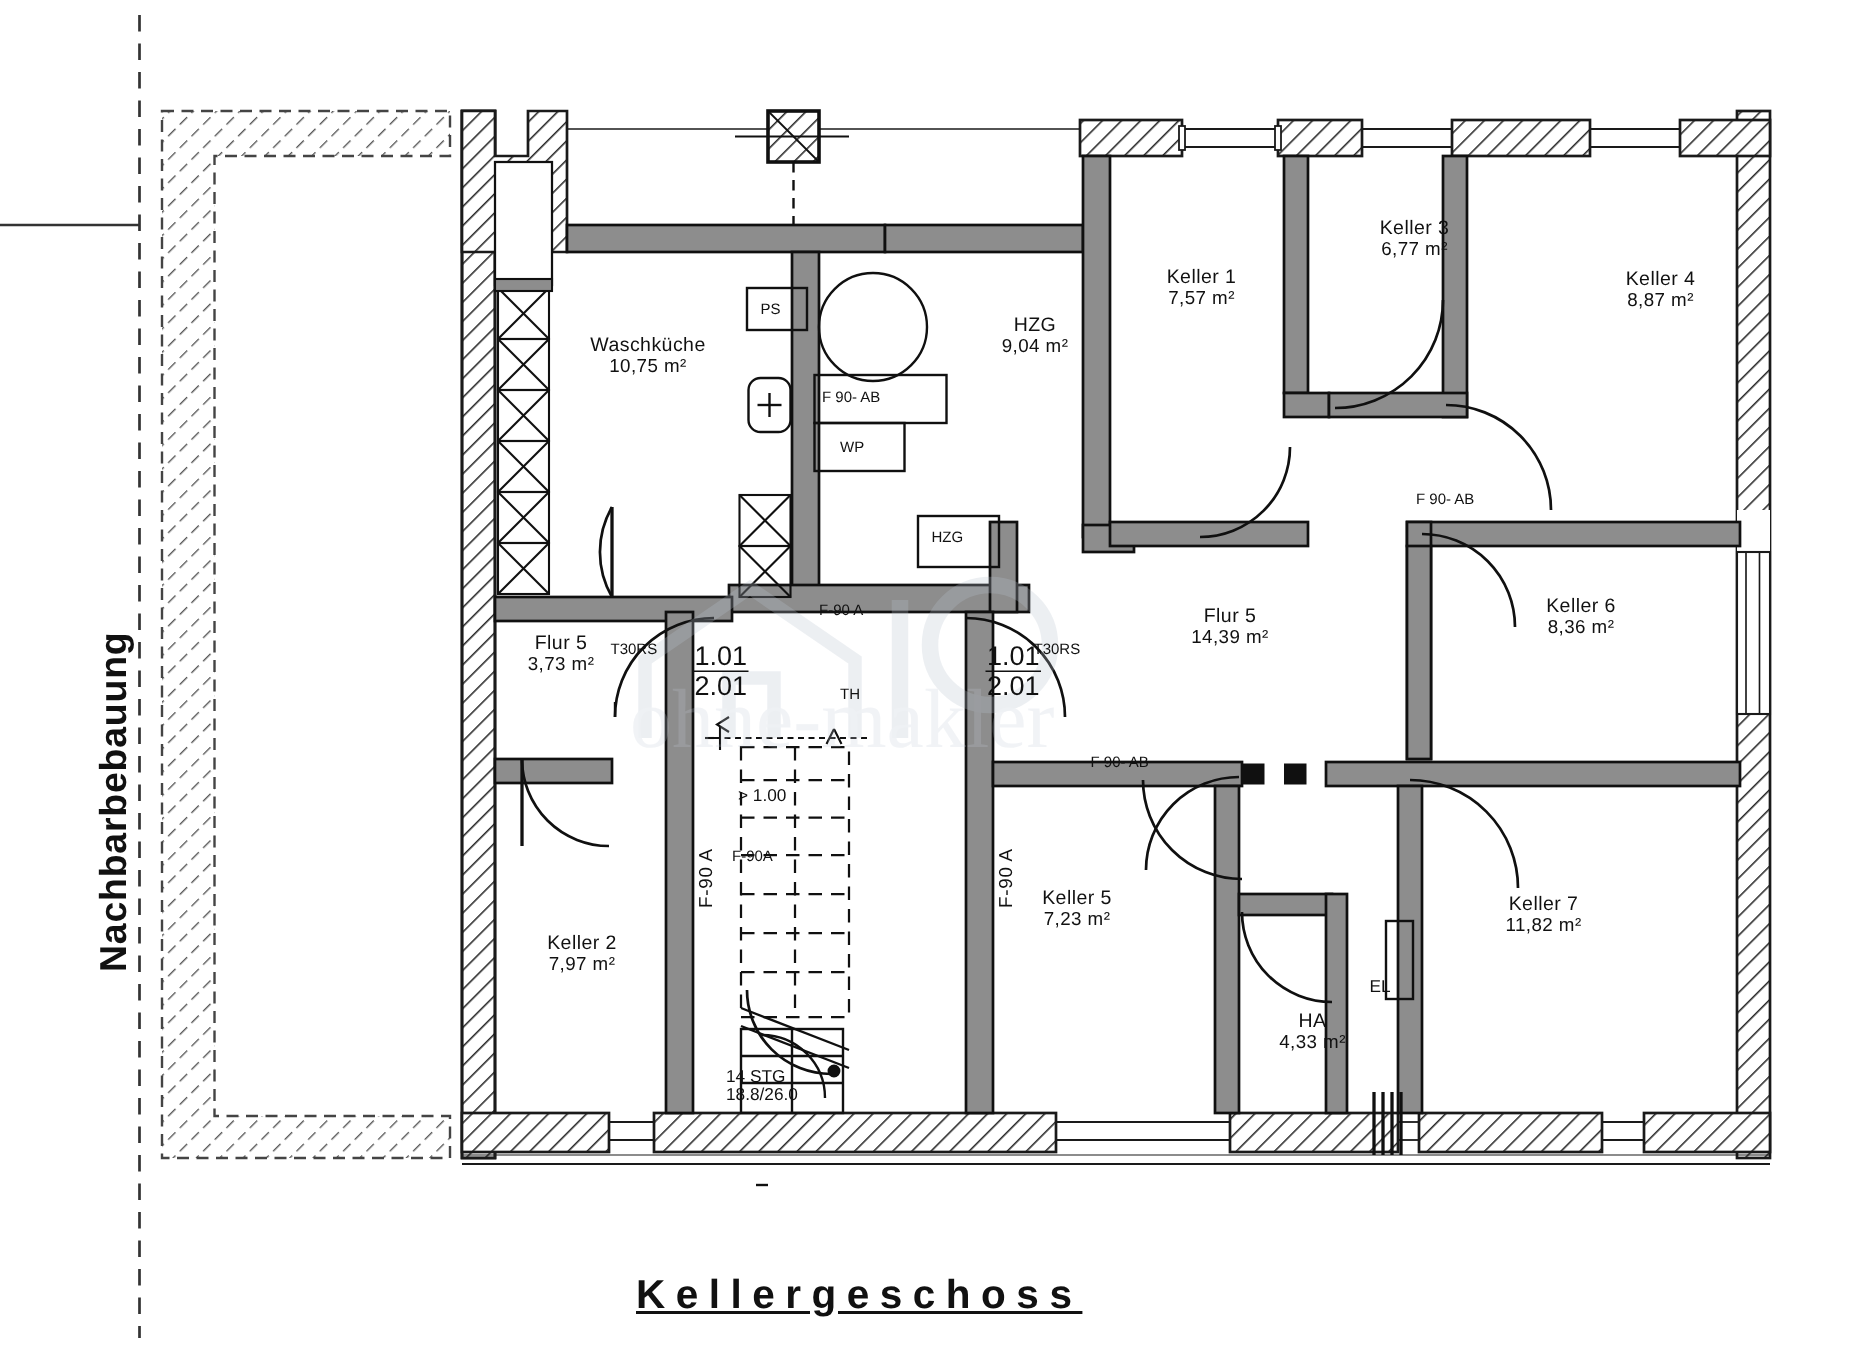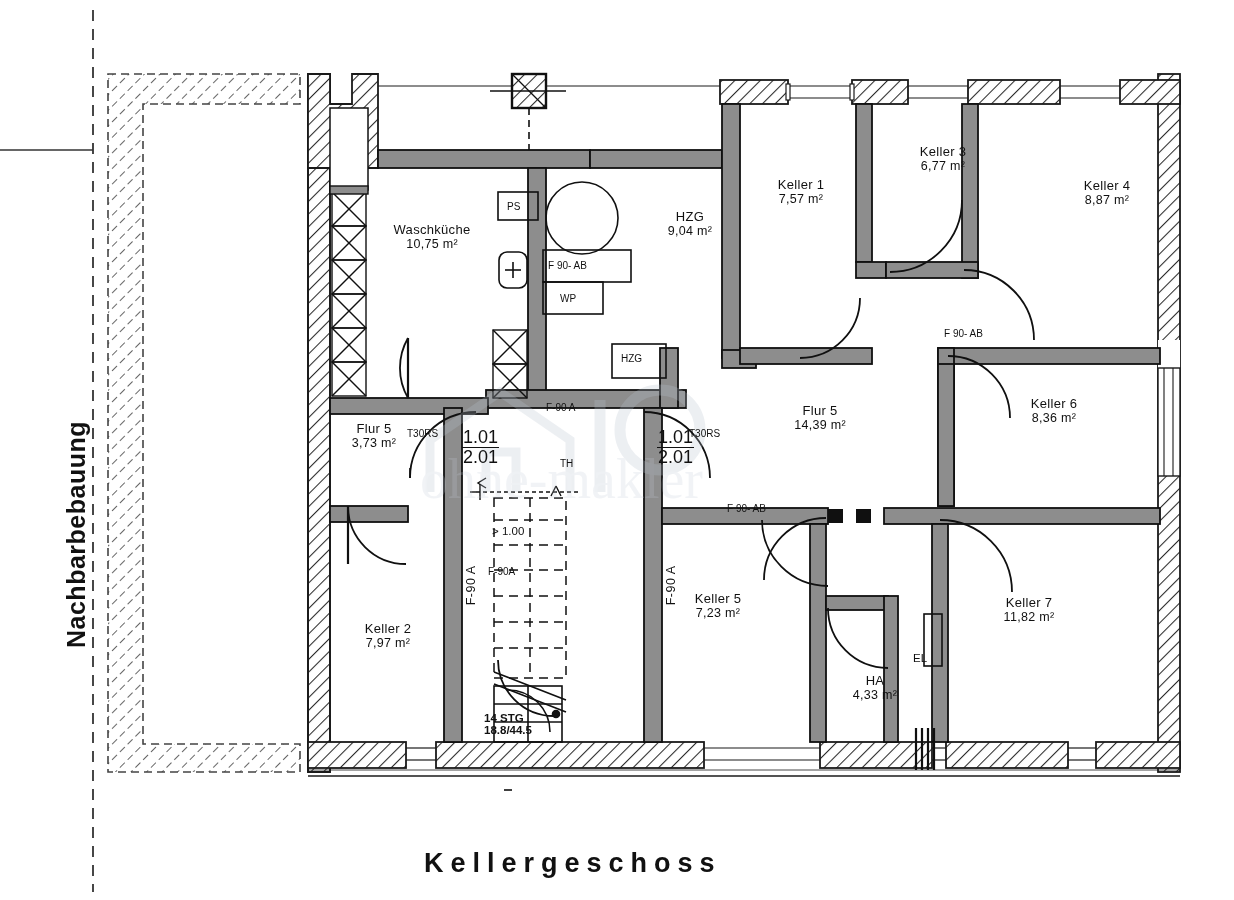--- a/index.html
+++ b/index.html
@@ -6,21 +6,21 @@
   html,body{margin:0;padding:0;background:#ffffff;}
   body{width:1234px;height:900px;overflow:hidden;
        font-family:"Liberation Sans","DejaVu Sans",sans-serif;color:#111;}
   #stage{position:relative;width:1234px;height:900px;background:#fff;}
   #stage svg{position:absolute;left:0;top:0;}
   .lbl{position:absolute;white-space:nowrap;line-height:1.18;}
   .rm{font-size:13px;text-align:center;letter-spacing:.3px;}
   .rm .a{font-size:12.5px;display:block;}
   .tag{font-size:10px;}
   .tag-sm{font-size:11.5px;}
-  .plantitle{position:absolute;font-size:27px;font-weight:bold;letter-spacing:7px;}
+  .plantitle{position:absolute;font-size:27px;font-weight:bold;letter-spacing:7px;text-decoration:underline;}
   .vlabel{position:absolute;font-size:25px;font-weight:bold;letter-spacing:.5px;
           transform-origin:0 0;transform:rotate(-90deg);}
   .dim{font-size:18px;text-align:center;line-height:1.05;}
   .vert{transform-origin:50% 50%;transform:rotate(-90deg);font-size:12.5px;letter-spacing:.5px;}
   .wm{position:absolute;pointer-events:none;}
 </style>
 </head>
 <body>
 
 <div id="stage">
@@ -355,22 +355,22 @@
 
   <div class="lbl dim" style="left:462px;top:428px;">
     <div style="border-bottom:1.4px solid #111;padding:0 1px;">1.01</div>
     <div>2.01</div>
   </div>
   <div class="lbl dim" style="left:657px;top:428px;">
     <div style="border-bottom:1.4px solid #111;padding:0 1px;">1.01</div>
     <div>2.01</div>
   </div>
 
-  <div class="lbl dim" style="left:484px;top:712px;text-align:left;font-size:11.5px;font-weight:bold;">
+  <div class="lbl dim" style="left:484px;top:712px;text-align:left;font-size:11.5px;">
     <div>14 STG</div>
-    <div>18.8/44.5</div>
+    <div>18.8/26.0</div>
   </div>
 
   <div class="vlabel" style="left:62px;top:648px;">Nachbarbebauung</div>
 
   <div class="plantitle" style="left:424px;top:848px;">Kellergeschoss</div>
 
 </div>
 
 </body></html>

